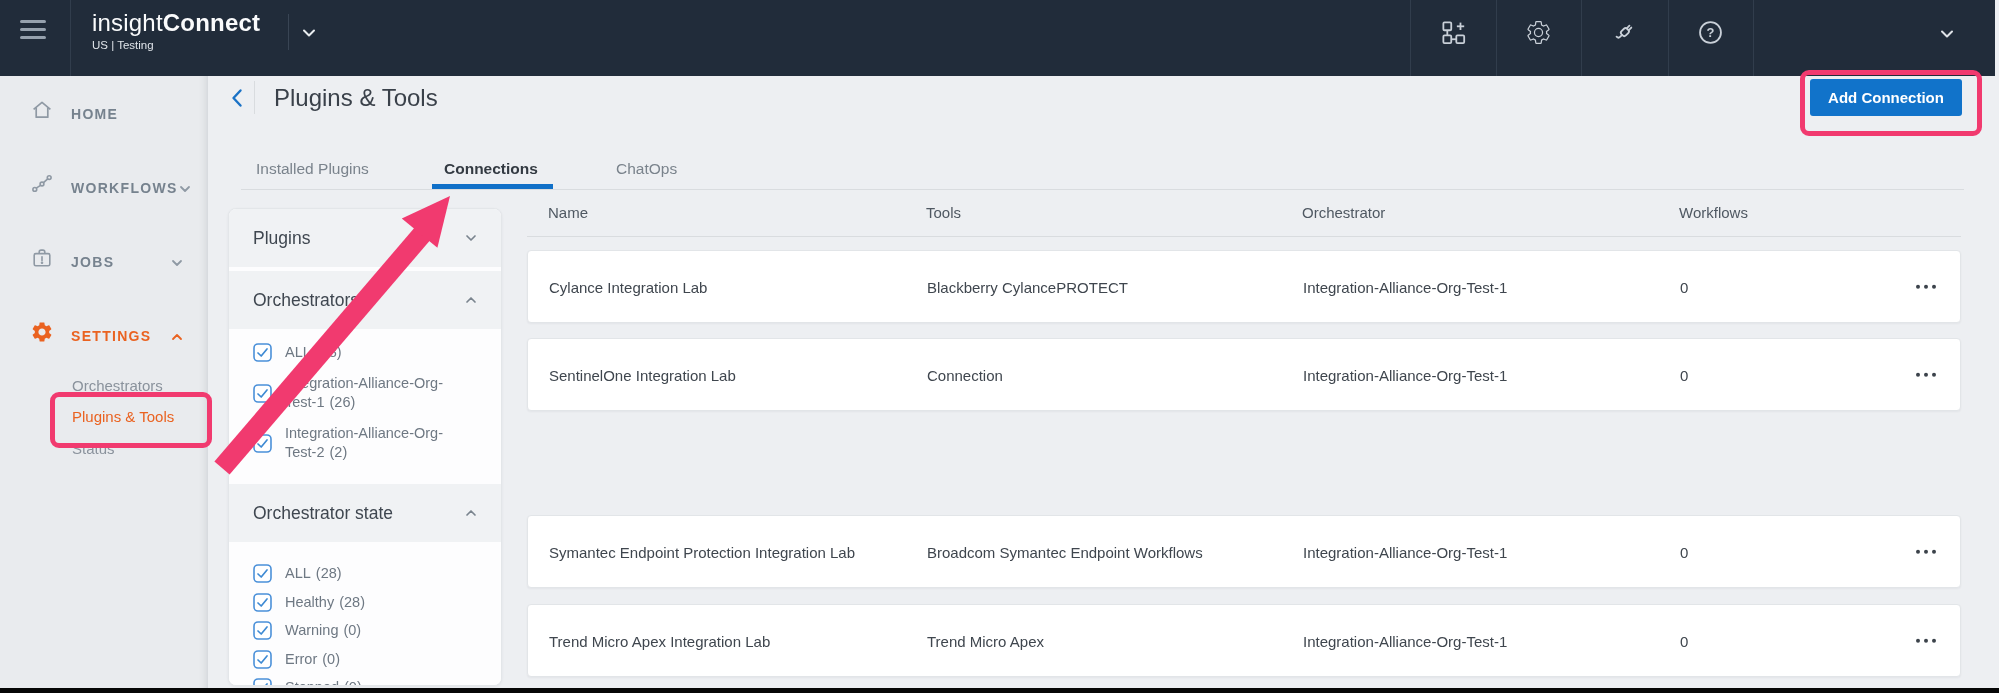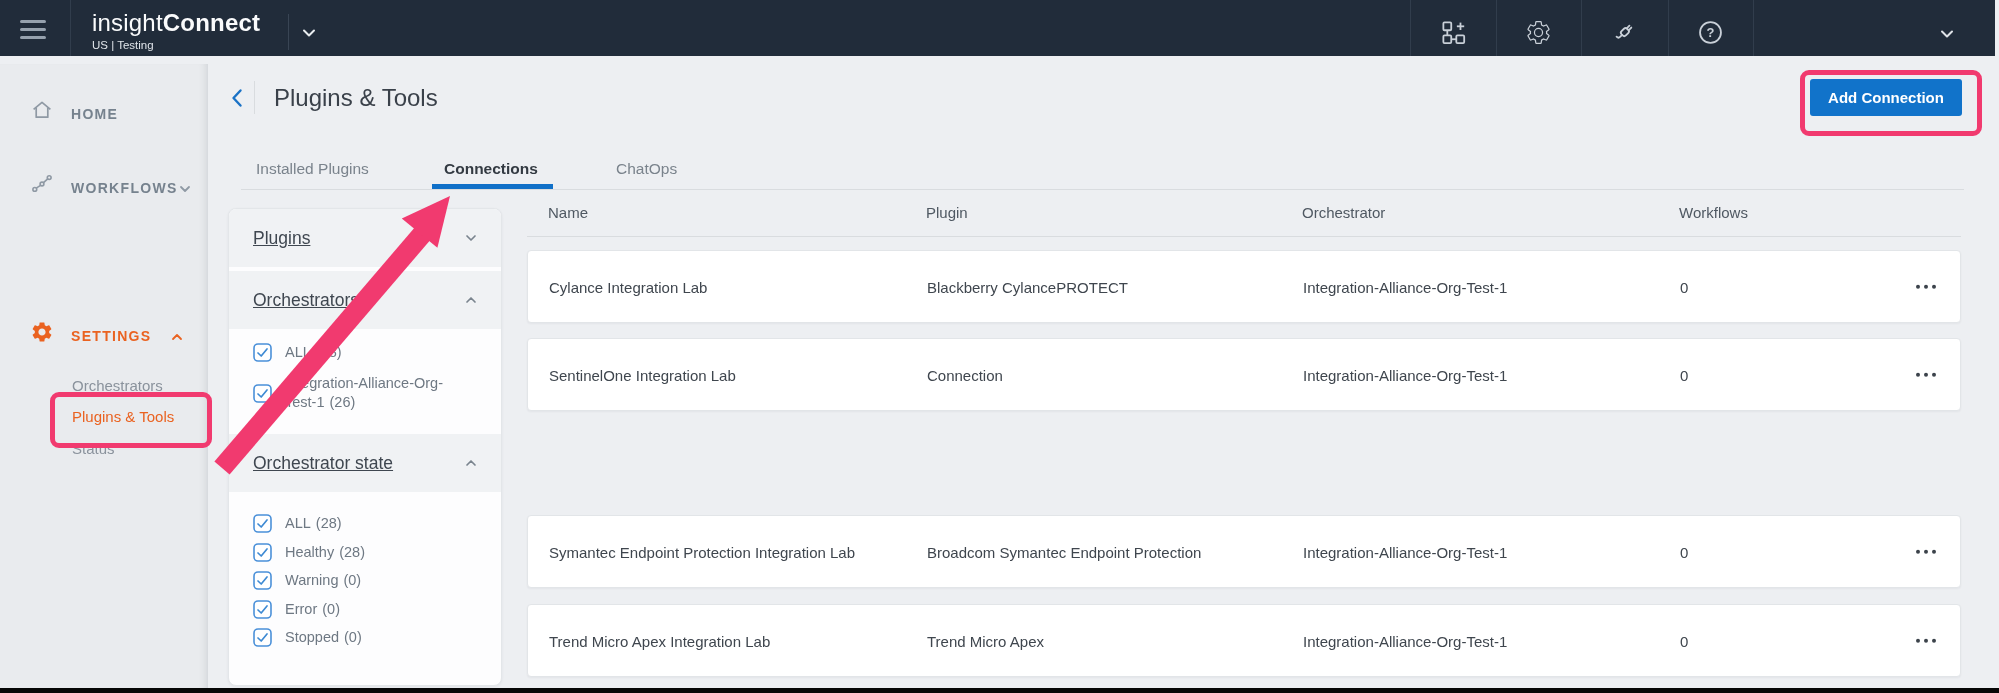--- a/index.html
+++ b/index.html
@@ -1,21 +1,21 @@
 <!DOCTYPE html>
 <html><head>
 <meta charset="utf-8">
 <style>
   html,body{margin:0;padding:0;}
   body{font-family:"Liberation Sans",sans-serif;background:#edeff2;}
   .stage{position:relative;width:1999px;height:693px;overflow:hidden;background:#edeff2;}
   svg{display:block;}
 
   
-  .topbar{position:absolute;top:0;left:0;right:4px;height:56px;background:#212c3a;z-index:20;}
+  .topbar{position:absolute;top:0;left:0;right:4px;height:76px;background:#212c3a;z-index:20;}
   .tb-divider{position:absolute;top:0;bottom:0;width:1px;background:#313d4c;}
   .hamburger{position:absolute;left:20px;top:20px;width:26px;height:24px;cursor:pointer;}
   .hamburger i{display:block;height:3px;border-radius:2px;background:#96a1ad;margin-bottom:5px;}
   .brand{position:absolute;left:92px;top:10px;color:#fff;}
   .brand-line{font-size:24px;line-height:26px;color:#fafbfc;letter-spacing:.2px;}
   .brand-line .lt{font-weight:400;}
   .brand-line .bd{font-weight:700;}
   .brand-env{font-size:11.5px;color:#dfe4e9;margin-top:3px;}
   .brand-sep{position:absolute;left:288px;top:14px;height:36px;width:1px;background:#394554;}
   .tb-chevron{position:absolute;left:300px;top:24px;}
@@ -50,21 +50,21 @@
   .tab.active{color:#333a42;font-weight:700;}
   .tab-underline{position:absolute;left:224px;top:120px;width:121px;height:5px;background:#1070c8;}
   .tabs-rule{position:absolute;left:33px;top:125px;width:1723px;height:1px;background:#d9dcdf;}
 
   
   .filter-panel{position:absolute;left:20px;top:144px;width:272px;height:476px;background:#fdfdfe;
      border:1px solid #e3e6e9;border-radius:8px;box-shadow:0 1px 3px rgba(30,40,50,.06);overflow:hidden;}
   .fband{height:58px;background:#f0f2f4;display:flex;align-items:center;justify-content:space-between;
      padding:0 22px 0 24px;cursor:pointer;}
   .fband + .fband{margin-top:4px;}
-  .fband .ftitle{font-size:17.5px;color:#3f4750;text-decoration:underline;}
+  .fband .ftitle{font-size:17.5px;color:#3f4750;}
   .fband .fchev{color:#7a848e;}
   .fopts{padding:14px 10px 10px 24px;background:#fdfdfe;}
   .fopt{display:flex;align-items:center;gap:13px;margin-bottom:12px;cursor:pointer;}
   .fopt .cbx{flex:0 0 auto;}
   .fopt .flabel{font-size:14.5px;line-height:19px;color:#6e7883;max-width:166px;}
   .fopt .fcount{color:#6e7883;margin-left:5px;}
   .fopts.state .fopt{margin-bottom:9.5px;}
 
   
   .col-h{position:absolute;top:140px;font-size:15px;color:#4f5862;}
@@ -176,20 +176,36 @@
         </svg>
       </span>
       <span class="nlabel">WORKFLOWS</span>
       <span class="nchev">
         <svg width="14" height="14" viewBox="0 0 14 14">
             <polyline points="3,5 7,9 11,5" fill="none" stroke="currentColor" stroke-width="1.8" stroke-linecap="round" stroke-linejoin="round"></polyline>
           </svg>
       </span>
     </div>
 
+    <div class="nav-item" style="top:172px">
+      <span class="nico">
+        <svg width="24" height="24" viewBox="0 0 24 24" fill="none" stroke="currentColor" stroke-width="1.6">
+          <rect x="4.2" y="7.6" width="15.6" height="12.2" rx="1.6"></rect>
+          <path d="M9.2 7.6 V6 a1.9 1.9 0 0 1 1.9 -1.9 h1.8 a1.9 1.9 0 0 1 1.9 1.9 V7.6"></path>
+          <line x1="12" y1="10.8" x2="12" y2="14.4" stroke-linecap="round"></line>
+          <circle cx="12" cy="16.8" r="0.5" fill="currentColor"></circle>
+        </svg>
+      </span>
+      <span class="nlabel">JOBS</span>
+      <span class="nchev">
+        <svg width="14" height="14" viewBox="0 0 14 14">
+            <polyline points="3,5 7,9 11,5" fill="none" stroke="currentColor" stroke-width="1.8" stroke-linecap="round" stroke-linejoin="round"></polyline>
+          </svg>
+      </span>
+    </div>
 
     <div class="nav-item active" style="top:246px">
       <span class="nico">
         <svg width="24" height="24" viewBox="0 0 24 24" fill="currentColor">
           <path d="M19.14,12.94c0.04-0.3,0.06-0.61,0.06-0.94c0-0.32-0.02-0.64-0.07-0.94l2.03-1.58c0.18-0.14,0.23-0.41,0.12-0.61 l-1.92-3.32c-0.12-0.22-0.37-0.29-0.59-0.22l-2.39,0.96c-0.5-0.38-1.03-0.7-1.62-0.94L14.4,2.81c-0.04-0.24-0.24-0.41-0.48-0.41 h-3.84c-0.24,0-0.43,0.17-0.47,0.41L9.25,5.35C8.66,5.59,8.12,5.92,7.63,6.29L5.24,5.33c-0.22-0.08-0.47,0-0.59,0.22L2.74,8.87 C2.62,9.08,2.66,9.34,2.86,9.48l2.03,1.58C4.84,11.36,4.8,11.69,4.8,12s0.02,0.64,0.07,0.94l-2.03,1.58 c-0.18,0.14-0.23,0.41-0.12,0.61l1.92,3.32c0.12,0.22,0.37,0.29,0.59,0.22l2.39-0.96c0.5,0.38,1.03,0.7,1.62,0.94l0.36,2.54 c0.05,0.24,0.24,0.41,0.48,0.41h3.84c0.24,0,0.44-0.17,0.47-0.41l0.36-2.54c0.59-0.24,1.13-0.56,1.62-0.94l2.39,0.96 c0.22,0.08,0.47,0,0.59-0.22l1.92-3.32c0.12-0.22,0.07-0.47-0.12-0.61L19.14,12.94z M12,15.6c-1.98,0-3.6-1.62-3.6-3.6 s1.62-3.6,3.6-3.6s3.6,1.62,3.6,3.6S13.98,15.6,12,15.6z"></path>
         </svg>
       </span>
       <span class="nlabel">SETTINGS</span>
       <span class="nchev">
         <svg width="14" height="14" viewBox="0 0 14 14">
@@ -256,20 +272,29 @@
         </div>
         <div class="fopt">
           <span class="cbx">
             <svg width="19" height="19" viewBox="0 0 19 19">
                 <rect x="1" y="1" width="17" height="17" rx="4" fill="#fff" stroke="#4a90d9" stroke-width="1.6"></rect>
                 <polyline points="5,10 8.2,13 14,6" fill="none" stroke="#3e8ad3" stroke-width="1.7" stroke-linecap="round" stroke-linejoin="round"></polyline>
               </svg>
           </span>
           <span class="flabel"><span>Integration-Alliance-Org-Test-1</span><span class="fcount">(26)</span></span>
         </div>
+        <div class="fopt">
+          <span class="cbx">
+            <svg width="19" height="19" viewBox="0 0 19 19">
+                <rect x="1" y="1" width="17" height="17" rx="4" fill="#fff" stroke="#4a90d9" stroke-width="1.6"></rect>
+                <polyline points="5,10 8.2,13 14,6" fill="none" stroke="#3e8ad3" stroke-width="1.7" stroke-linecap="round" stroke-linejoin="round"></polyline>
+              </svg>
+          </span>
+          <span class="flabel"><span>Integration-Alliance-Org-Test-2</span><span class="fcount">(2)</span></span>
+        </div>
       </div>
       <div class="fband">
         <span class="ftitle">Orchestrator state</span>
         <span class="fchev">
           <svg width="16" height="16" viewBox="0 0 16 16">
               <polyline points="4,10 8,6 12,10" fill="none" stroke="currentColor" stroke-width="1.7" stroke-linecap="round" stroke-linejoin="round"></polyline>
             </svg>
         </span>
       </div>
       <div class="fopts state" style="padding-top:22px">
@@ -315,21 +340,21 @@
                 <rect x="1" y="1" width="17" height="17" rx="4" fill="#fff" stroke="#4a90d9" stroke-width="1.6"></rect>
                 <polyline points="5,10 8.2,13 14,6" fill="none" stroke="#3e8ad3" stroke-width="1.7" stroke-linecap="round" stroke-linejoin="round"></polyline>
               </svg>
           </span>
           <span class="flabel"><span>Stopped</span><span class="fcount">(0)</span></span>
         </div>
       </div>
     </div>
 
     <div class="col-h" style="left:340px">Name</div>
-    <div class="col-h" style="left:718px">Plugin</div>
+    <div class="col-h" style="left:718px">Tools</div>
     <div class="col-h" style="left:1094px">Orchestrator</div>
     <div class="col-h" style="left:1471px">Workflows</div>
     <div class="table-rule"></div>
 
     <div class="card" style="top:186px">
       <span class="cell" style="left:21px">Cylance Integration Lab</span>
       <span class="cell" style="left:399px">Blackberry CylancePROTECT</span>
       <span class="cell" style="left:775px">Integration-Alliance-Org-Test-1</span>
       <span class="cell" style="left:1152px">0</span>
       <span class="dots">
@@ -344,21 +369,21 @@
       <span class="cell" style="left:775px">Integration-Alliance-Org-Test-1</span>
       <span class="cell" style="left:1152px">0</span>
       <span class="dots">
           <i></i>
           <i></i>
           <i></i>
         </span>
     </div>
     <div class="card" style="top:451px">
       <span class="cell" style="left:21px">Symantec Endpoint Protection Integration Lab</span>
-      <span class="cell" style="left:399px">Broadcom Symantec Endpoint Protection</span>
+      <span class="cell" style="left:399px">Broadcom Symantec Endpoint Workflows</span>
       <span class="cell" style="left:775px">Integration-Alliance-Org-Test-1</span>
       <span class="cell" style="left:1152px">0</span>
       <span class="dots">
           <i></i>
           <i></i>
           <i></i>
         </span>
     </div>
     <div class="card" style="top:540px">
       <span class="cell" style="left:21px">Trend Micro Apex Integration Lab</span>

